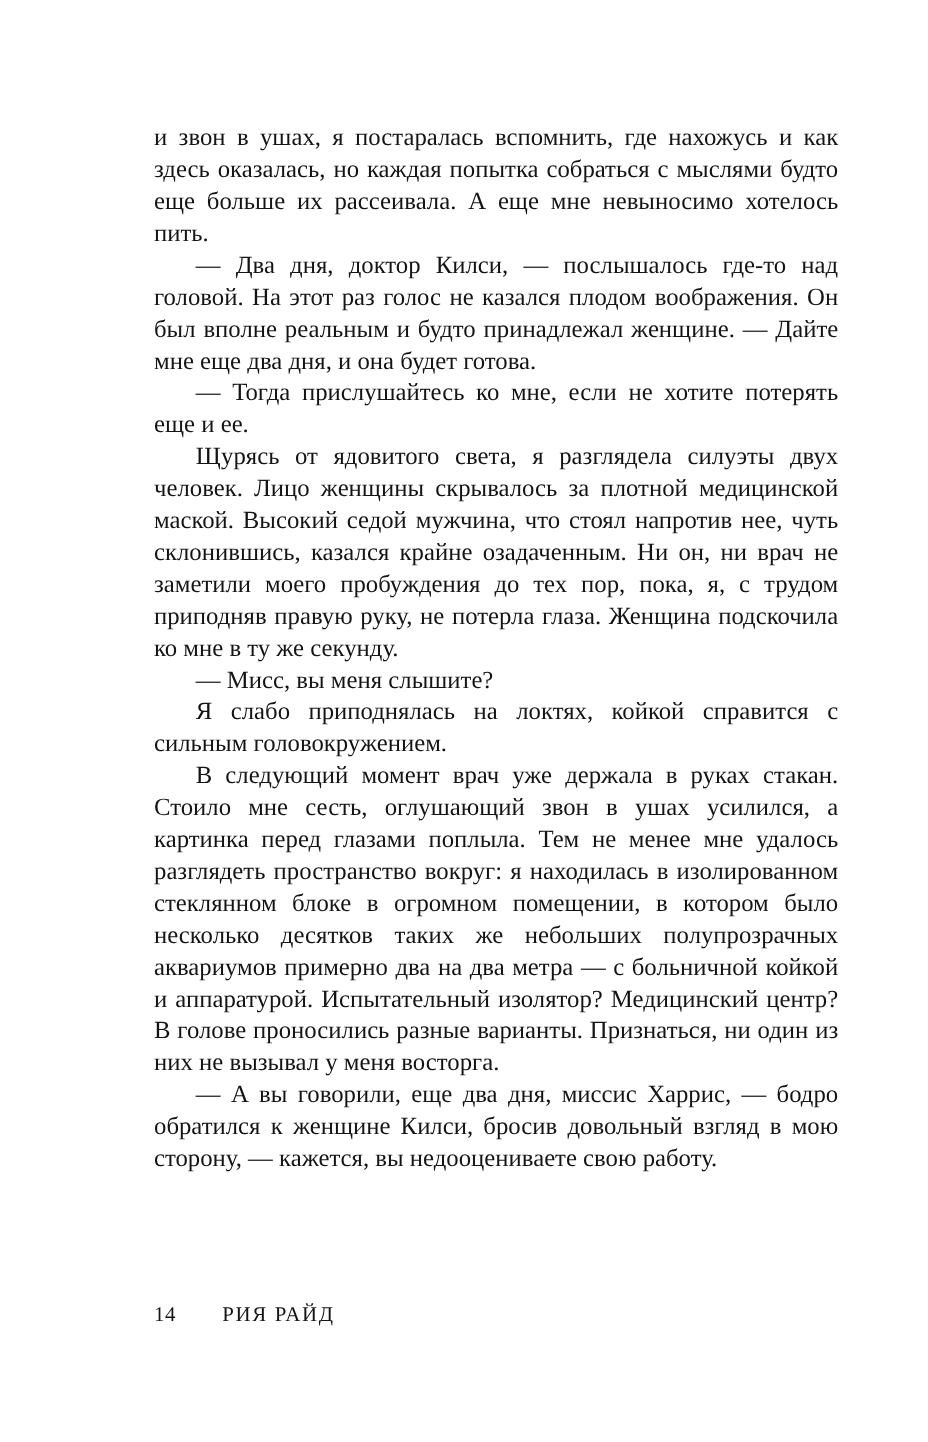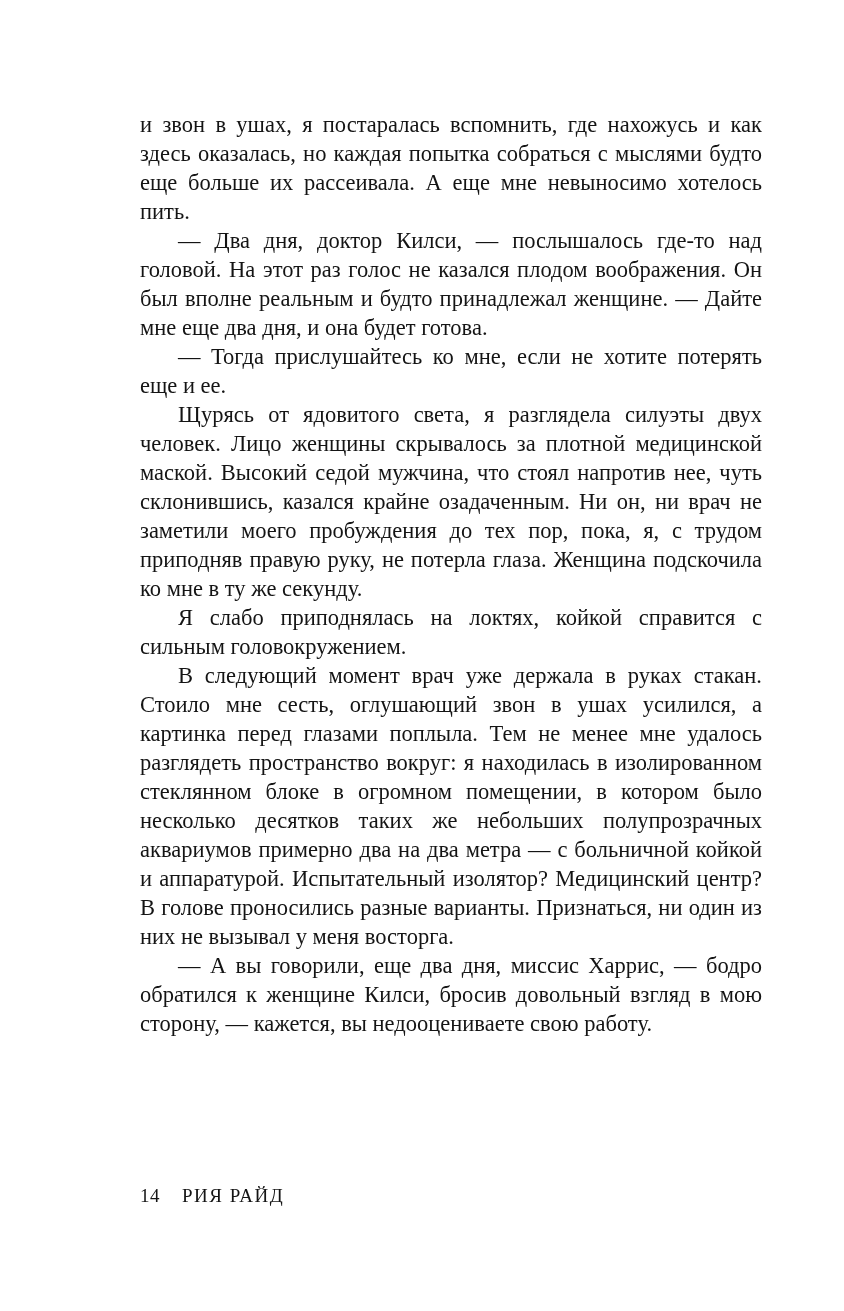--- a/index.html
+++ b/index.html
@@ -40,39 +40,41 @@
       text-indent: 0;
     }
     .footer {
       position: absolute;
       left: 140px;
       top: 1185px;
       font-size: 19px;
       color: #141414;
       display: flex;
       align-items: baseline;
+      gap: 20px;
     }
     .footer .page-num {
       margin-right: 22px;
       letter-spacing: 0.5px;
     }
     .footer .author {
       letter-spacing: 1.5px;
       text-align: center;
     }
   </style>
 </head>
 <body>
 
 <div class="page">
   <div class="text-block">
     <p class="para no-indent">и звон в ушах, я постаралась вспомнить, где нахожусь и как здесь оказалась, но каждая попытка собраться с мыслями будто еще больше их рассеивала. А еще мне невыносимо хотелось пить.</p>
     <p class="para">— Два дня, доктор Килси, — послышалось где-то над головой. На этот раз голос не казался плодом воображения. Он был вполне реальным и будто принадлежал женщине. — Дайте мне еще два дня, и она будет готова.</p>
     <p class="para">— Тогда прислушайтесь ко мне, если не хотите потерять еще и ее.</p>
     <p class="para">Щурясь от ядовитого света, я разглядела силуэты двух человек. Лицо женщины скрывалось за плотной медицинской маской. Высокий седой мужчина, что стоял напротив нее, чуть склонившись, казался крайне озадаченным. Ни он, ни врач не заметили моего пробуждения до тех пор, пока, я, с трудом приподняв правую руку, не потерла глаза. Женщина подскочила ко мне в ту же секунду.</p>
+    <p class="para">— Мисс, вы меня слышите?</p>
     <p class="para">Я слабо приподнялась на локтях, койкой справится с сильным головокружением.</p>
     <p class="para">В следующий момент врач уже держала в руках стакан. Стоило мне сесть, оглушающий звон в ушах усилился, а картинка перед глазами поплыла. Тем не менее мне удалось разглядеть пространство вокруг: я находилась в изолированном стеклянном блоке в огромном помещении, в котором было несколько десятков таких же небольших полупрозрачных аквариумов примерно два на два метра — с больничной койкой и аппаратурой. Испытательный изолятор? Медицинский центр? В голове проносились разные варианты. Признаться, ни один из них не вызывал у меня восторга.</p>
     <p class="para">— А вы говорили, еще два дня, миссис Харрис, — бодро обратился к женщине Килси, бросив довольный взгляд в мою сторону, — кажется, вы недооцениваете свою работу.</p>
   </div>
 
   <div class="footer">
     <span class="page-num">14</span>
     <span class="author">РИЯ РАЙД</span>
   </div>
 </div>

